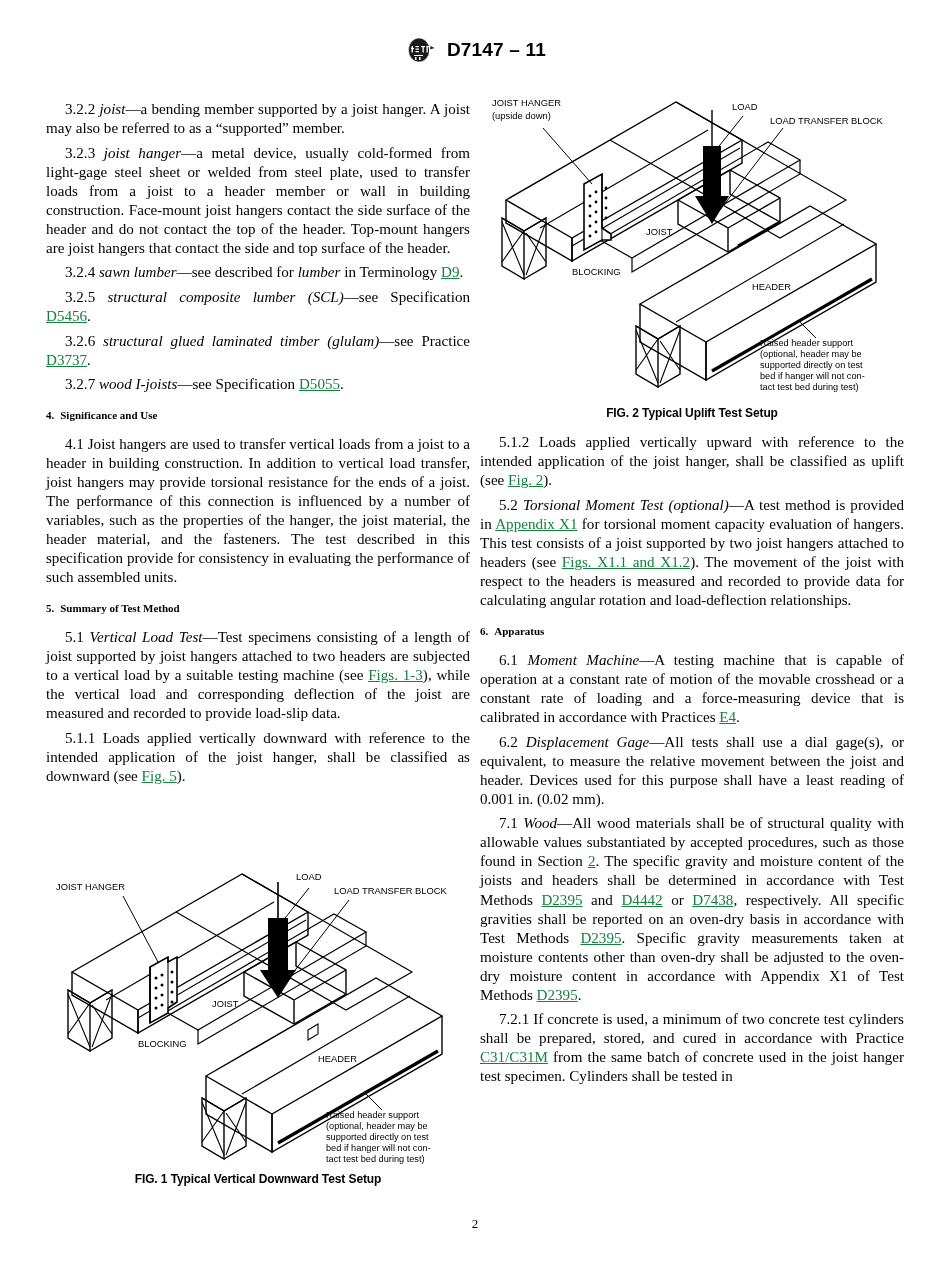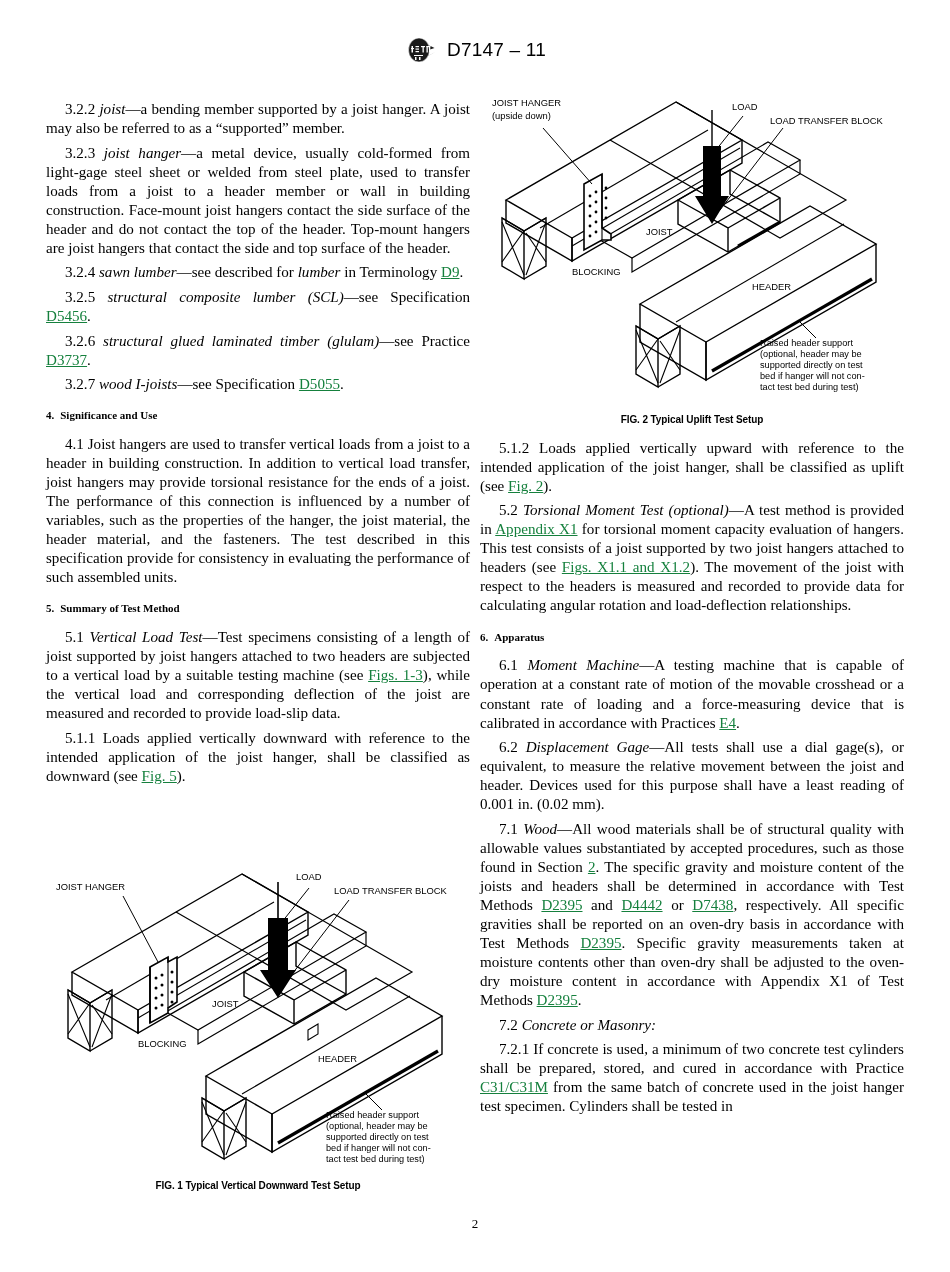--- a/index.html
+++ b/index.html
@@ -29,21 +29,21 @@
     gap: 9px;
   }
   .astm-logo {
     width: 34px;
     height: 28px;
     display: block;
   }
   .doc-designation {
     font-family: "Liberation Sans", "DejaVu Sans", sans-serif;
     font-size: 19px;
-    font-weight: normal;
+    font-weight: bold;
     letter-spacing: 0.2px;
   }
 
   
   .col {
     position: absolute;
     top: 88px;
     width: 424px;
     font-size: 15.1px;
     line-height: 1.262;
@@ -71,26 +71,25 @@
 
   .term { font-style: italic; }
   .ref  { color: #15803d; }
   .nowrap { white-space: nowrap; }
 
   
   .figure { margin: 0; }
   .figure svg { display: block; }
   .fig-caption {
     font-family: "Liberation Sans", "DejaVu Sans", sans-serif;
-    font-size: 10px;
+    font-size: 12px;
     font-weight: bold;
     text-align: center;
     text-indent: 0;
     letter-spacing: -0.1px;
-    margin-top: 8px;
   }
   .fig2-wrap { margin: 0 0 12px 0; }
   .fig1-wrap { position: absolute; left: 46px; top: 862px; width: 424px; }
 
   
   .lbl {
     font-family: "Liberation Sans", "DejaVu Sans", sans-serif;
     font-size: 9.4px;
     fill: #000;
   }
@@ -360,18 +359,17 @@
 
   <h2 class="section-head"><span class="num">6.</span><span>Apparatus</span></h2>
 
   <p class="para"><span>6.1</span> <span class="term">Moment Machine</span><span>—A testing machine that is capable of operation at a constant rate of motion of the movable crosshead or a constant rate of loading and a force-measuring device that is calibrated in accordance with Practices </span><a class="ref" href="#">E4</a><span>.</span></p>
 
   <p class="para"><span>6.2</span> <span class="term">Displacement Gage</span><span>—All tests shall use a dial gage(s), or equivalent, to measure the relative movement between the joist and header. Devices used for this purpose shall have a least reading of 0.001 in. (0.02 mm).</span></p>
 
 
   <p class="para"><span>7.1</span> <span class="term">Wood</span><span>—All wood materials shall be of structural quality with allowable values substantiated by accepted procedures, such as those found in Section </span><a class="ref" href="#">2</a><span>. The specific gravity and moisture content of the joists and headers shall be determined in accordance with Test Methods </span><a class="ref" href="#">D2395</a><span> and </span><a class="ref" href="#">D4442</a><span> or </span><a class="ref" href="#">D7438</a><span>, respectively. All specific gravities shall be reported on an oven-dry basis in accordance with Test Methods </span><a class="ref" href="#">D2395</a><span>. Specific gravity measurements taken at moisture contents other than oven-dry shall be adjusted to the oven-dry moisture content in accordance with Appendix X1 of Test Methods </span><a class="ref" href="#">D2395</a><span>.</span></p>
 
-  <p class="para"><span>7.2</span> <span class="term">Concrete or Masonry:</span></p>
 
   <p class="para"><span>7.2.1</span> <span>If concrete is used, a minimum of two concrete test cylinders shall be prepared, stored, and cured in accordance with Practice </span><a class="ref" href="#">C31/C31M</a><span> from the same batch of concrete used in the joist hanger test specimen. Cylinders shall be tested in</span></p>
 </div>
 
 <div class="page-number">2</div>
 
 </body></html>

